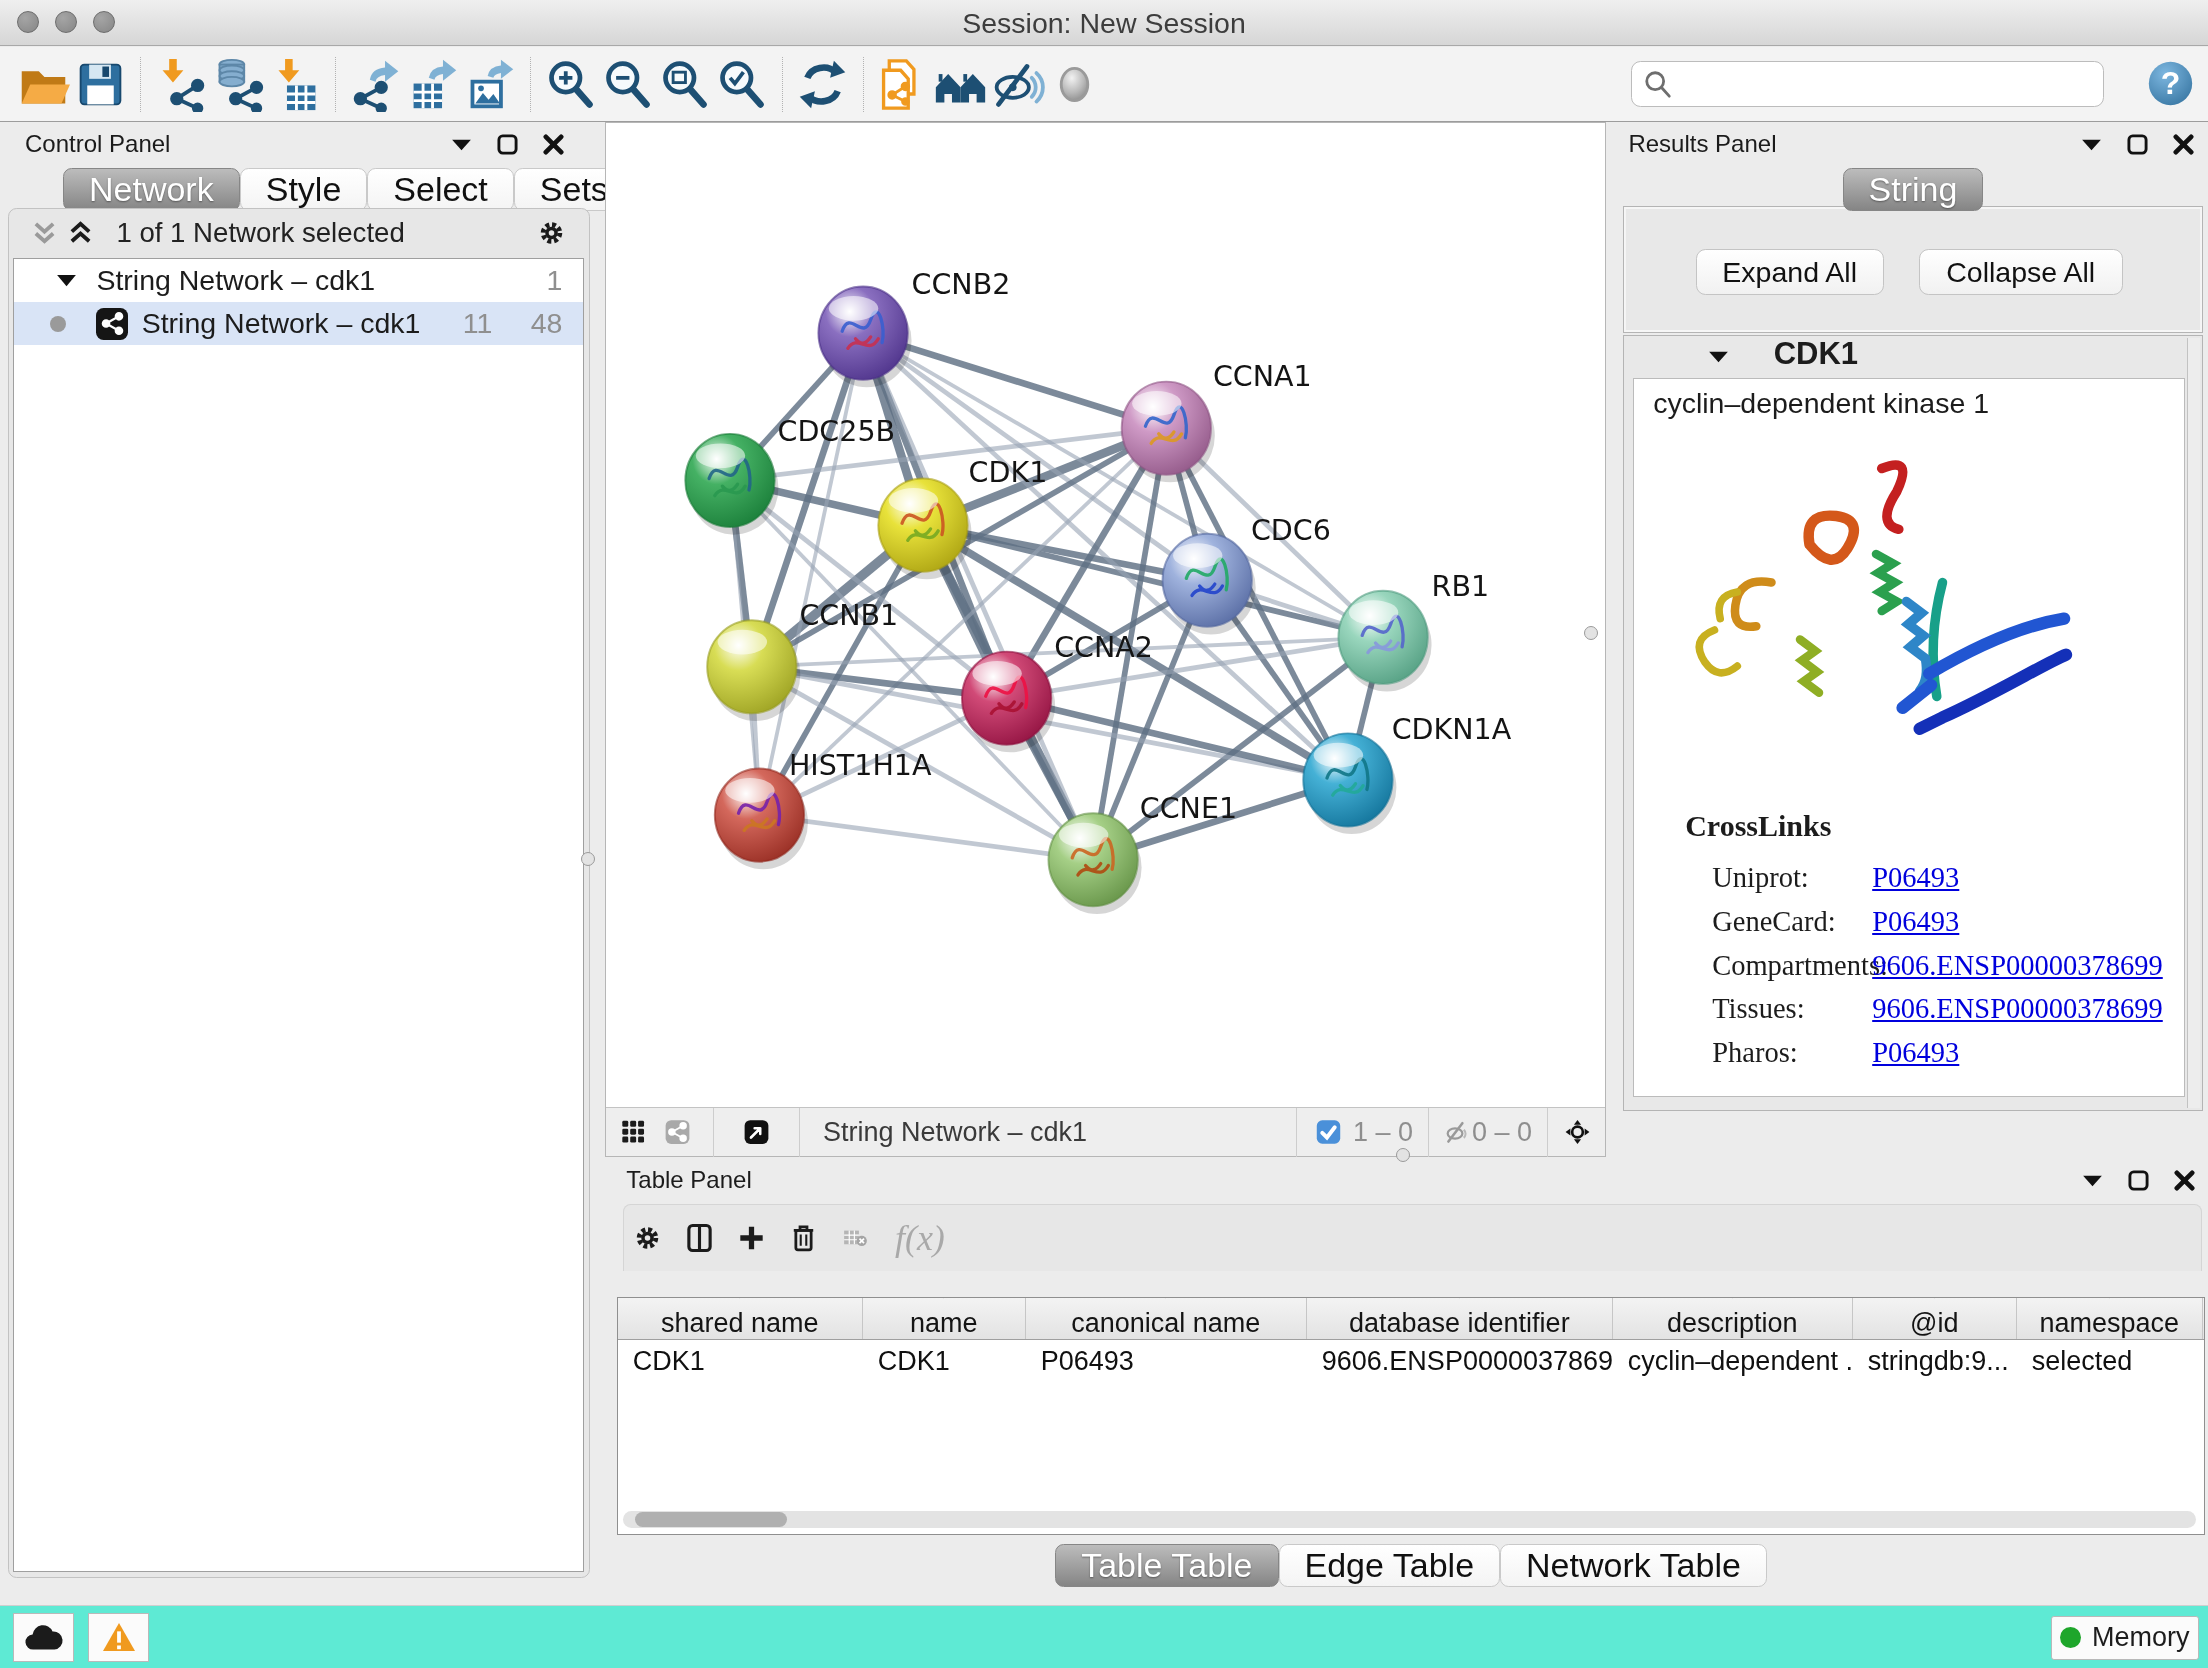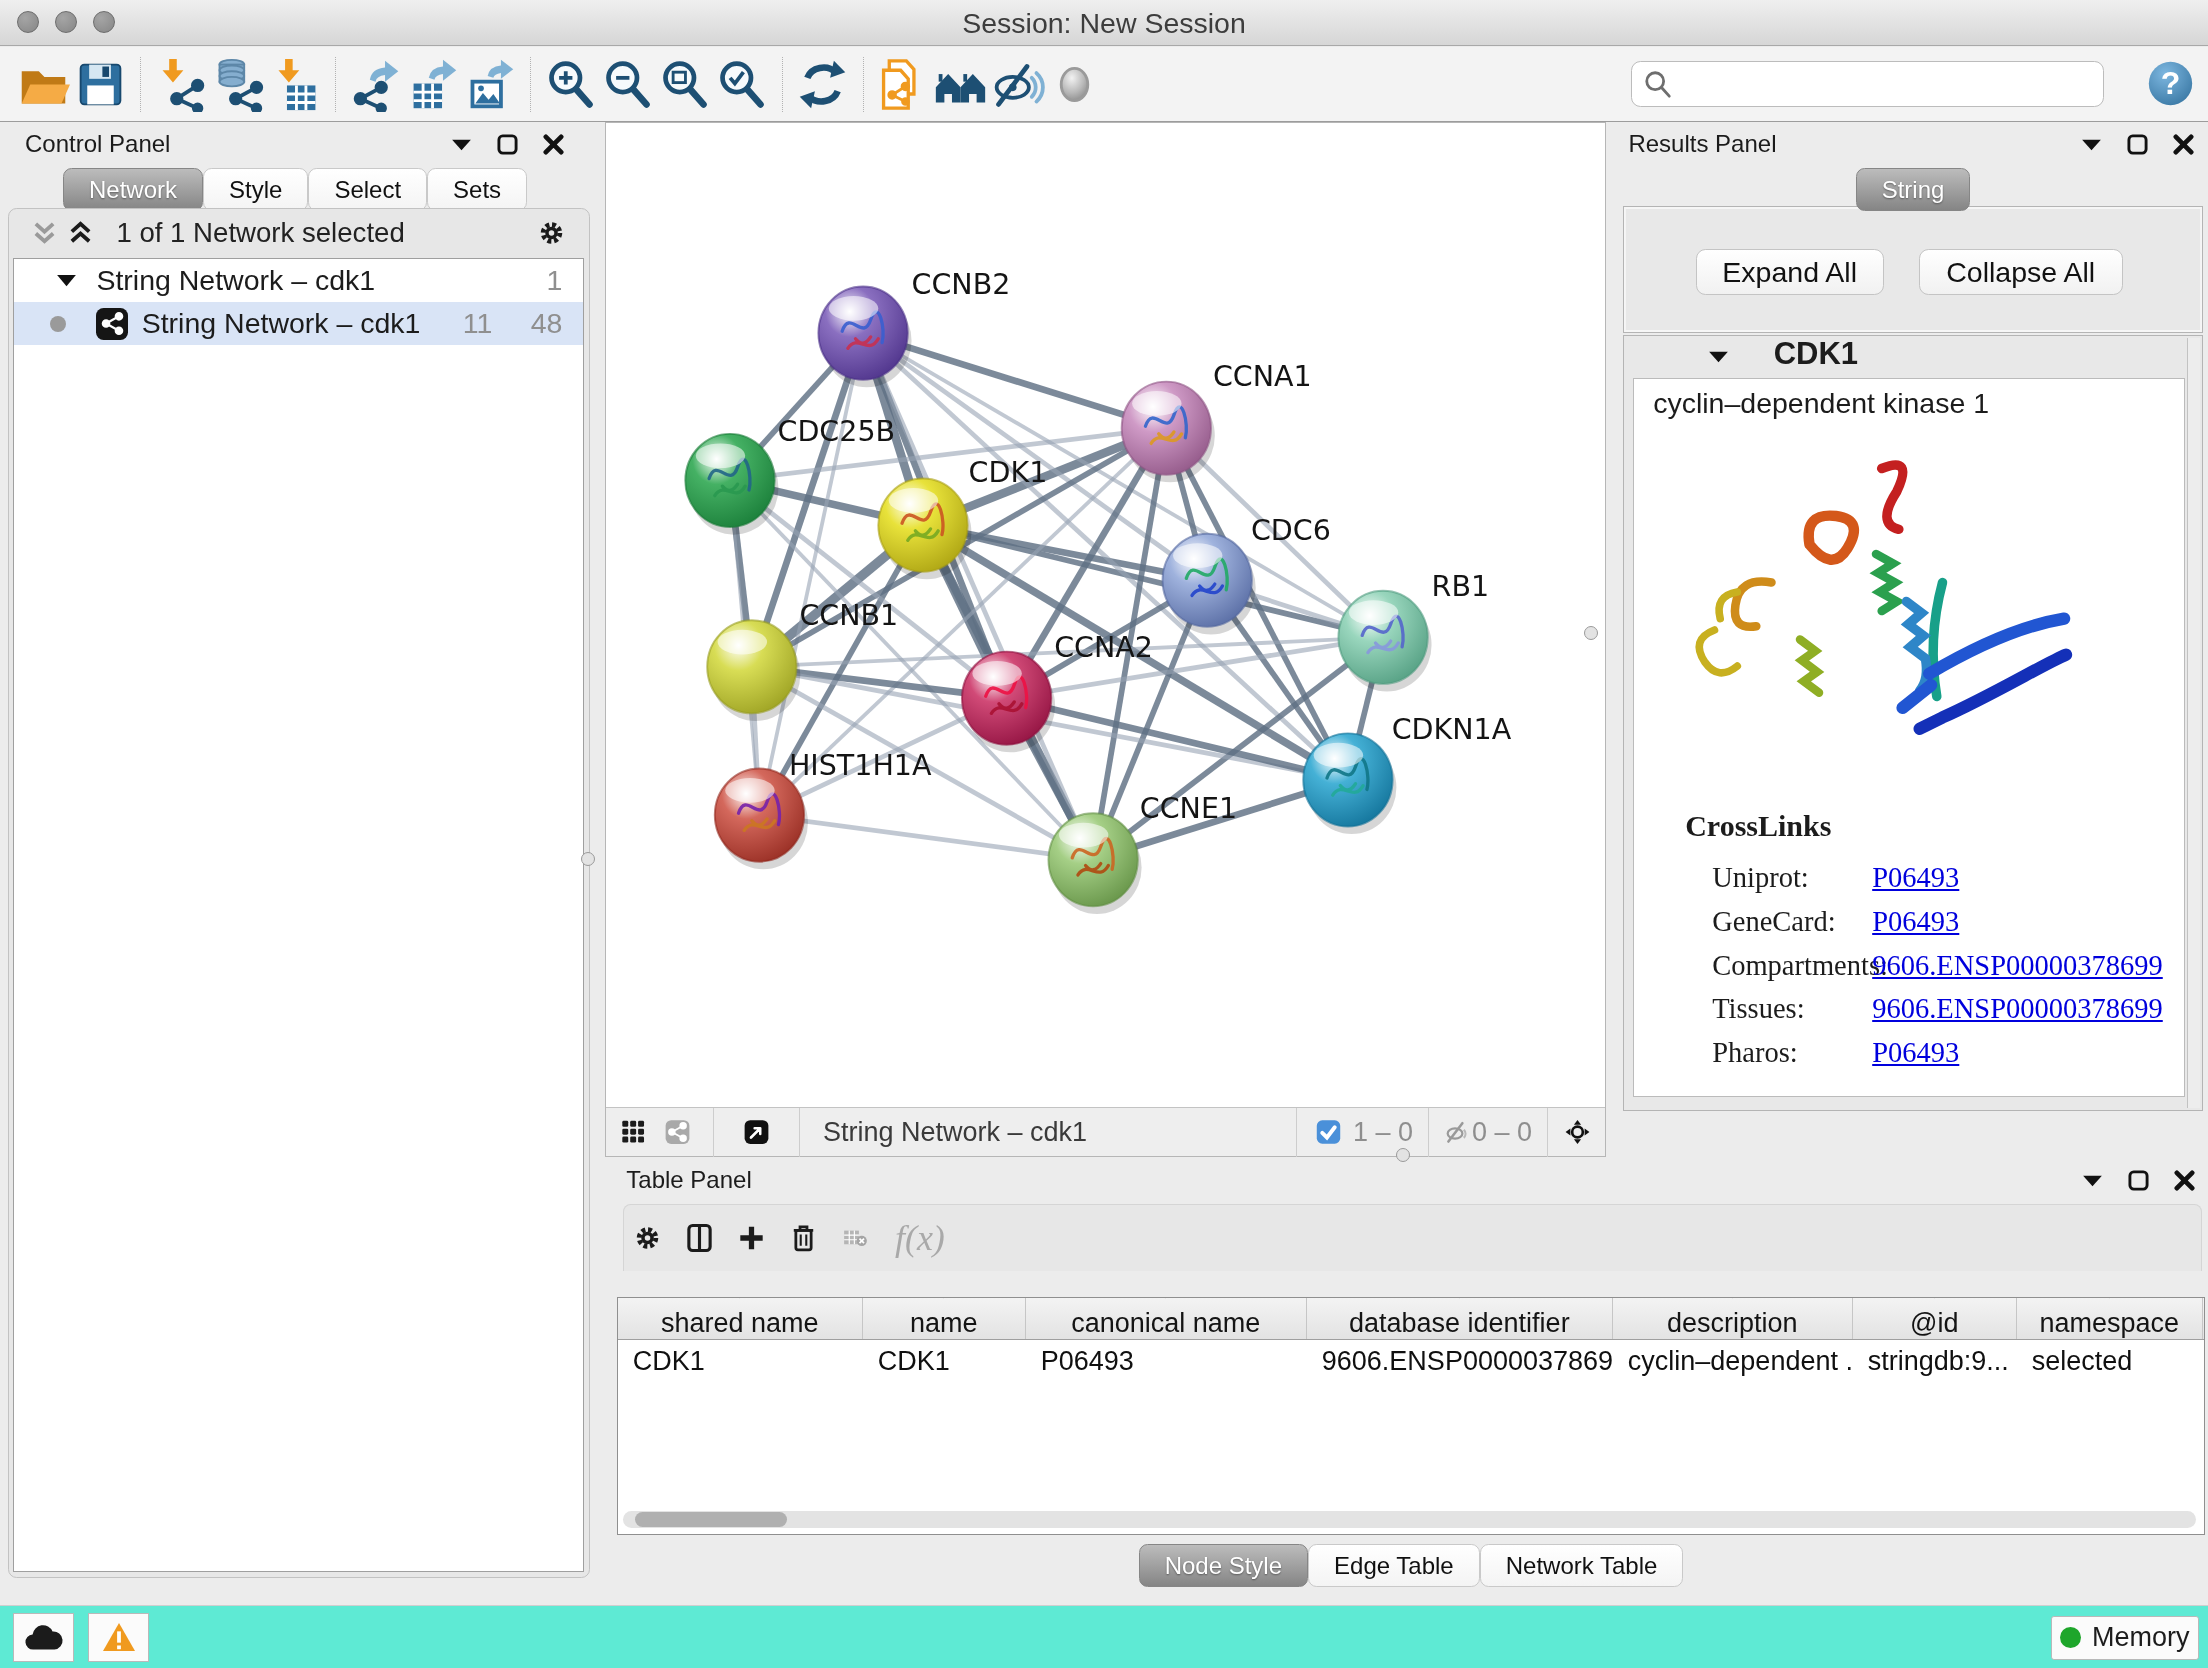--- a/index.html
+++ b/index.html
@@ -24,21 +24,21 @@
     background:#fff; border:1.9px solid #bcbcbc; border-radius:9.5px; display:flex; align-items:center; padding-left:11.4px; }
   #search-input { border:none; outline:none; font-size:27px; width:399px; background:transparent;
     font-family:"Liberation Sans",sans-serif; }
 
   
   .panel-title { font-size:24px; color:#1b1b1b; }
   .win-ctls { position:absolute; top:9.5px; display:flex; gap:21px; align-items:center; }
   .wbtn { width:25px; height:25px; display:flex; align-items:center; justify-content:center; }
 
   .tab { height:43px; border-radius:8.6px; display:inline-flex; align-items:center; justify-content:center;
-    font-size:24px; padding:8px 25px; background:linear-gradient(#ffffff,#f4f4f4); border:1px solid #c9c9c9; color:#101010; }
+    font-size:34px; padding:8px 25px; background:linear-gradient(#ffffff,#f4f4f4); border:1px solid #c9c9c9; color:#101010; }
   .tab.active { background:linear-gradient(#bcbcbc,#858585); color:#fff; border-color:#868686;
     text-shadow:0 1px 1.9px rgba(0,0,0,.4); }
 
   
   #control-panel { position:absolute; left:0; top:122px; width:597px; height:1484px; background:#ececec; }
   #cp-tabs { position:absolute; left:63px; top:46px; display:flex; }
   #cp-box { position:absolute; left:7.6px; top:86px; width:582px; height:1370px;
     background:#e7e7e7; border:1px solid #c2c2c2; border-radius:8.6px; }
   #cp-toolbar { position:absolute; left:0; top:0; width:100%; height:48px; display:flex; align-items:center; }
   #cp-status { position:absolute; left:0; right:76px; text-align:center; font-size:27.6px; color:#222; }
@@ -855,21 +855,21 @@
       <div class="tcell c4">cyclin–dependent ...</div>
       <div class="tcell c5">stringdb:9...</div>
       <div class="tcell c6">selected</div>
     </div>
     <div id="hscroll">
       <div id="hscroll-thumb"></div>
     </div>
   </div>
 
   <div id="tp-tabs">
-    <div class="tab active">Node Style</div>
+    <div class="tab active">Table Table</div>
     <div class="tab">Edge Table</div>
     <div class="tab">Network Table</div>
   </div>
 </div>
 
 <div id="status-bar">
   <div class="sbtn" style="left:13.3px">
     <svg width="40" height="28.5" viewBox="0 0 42 30">
       <path d="M10 28 a8 8 0 0 1 -1-16 a11 11 0 0 1 21-3 a8 8 0 0 1 2 19z" fill="#1b1b1b"></path>
       </svg>

